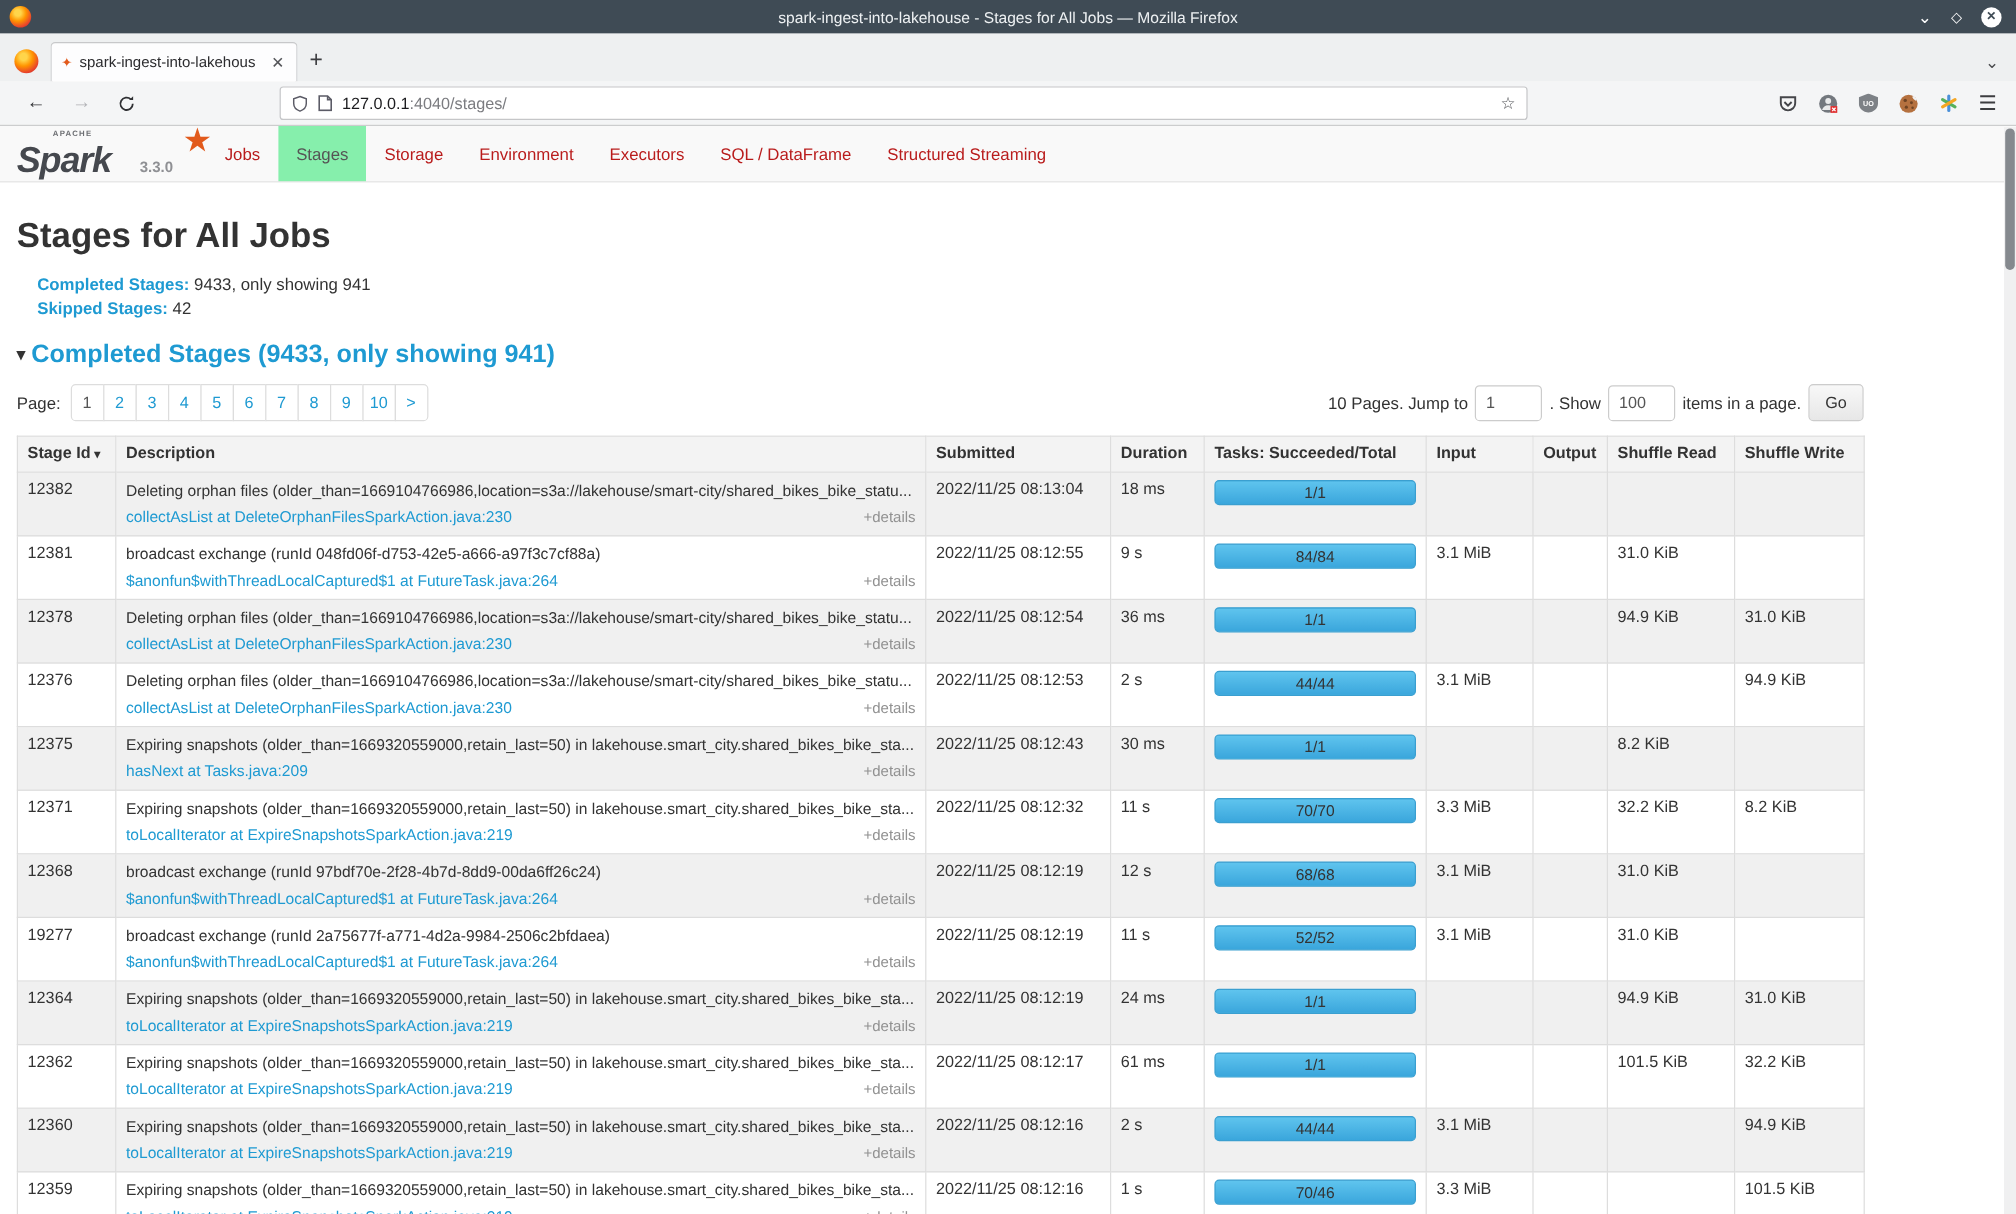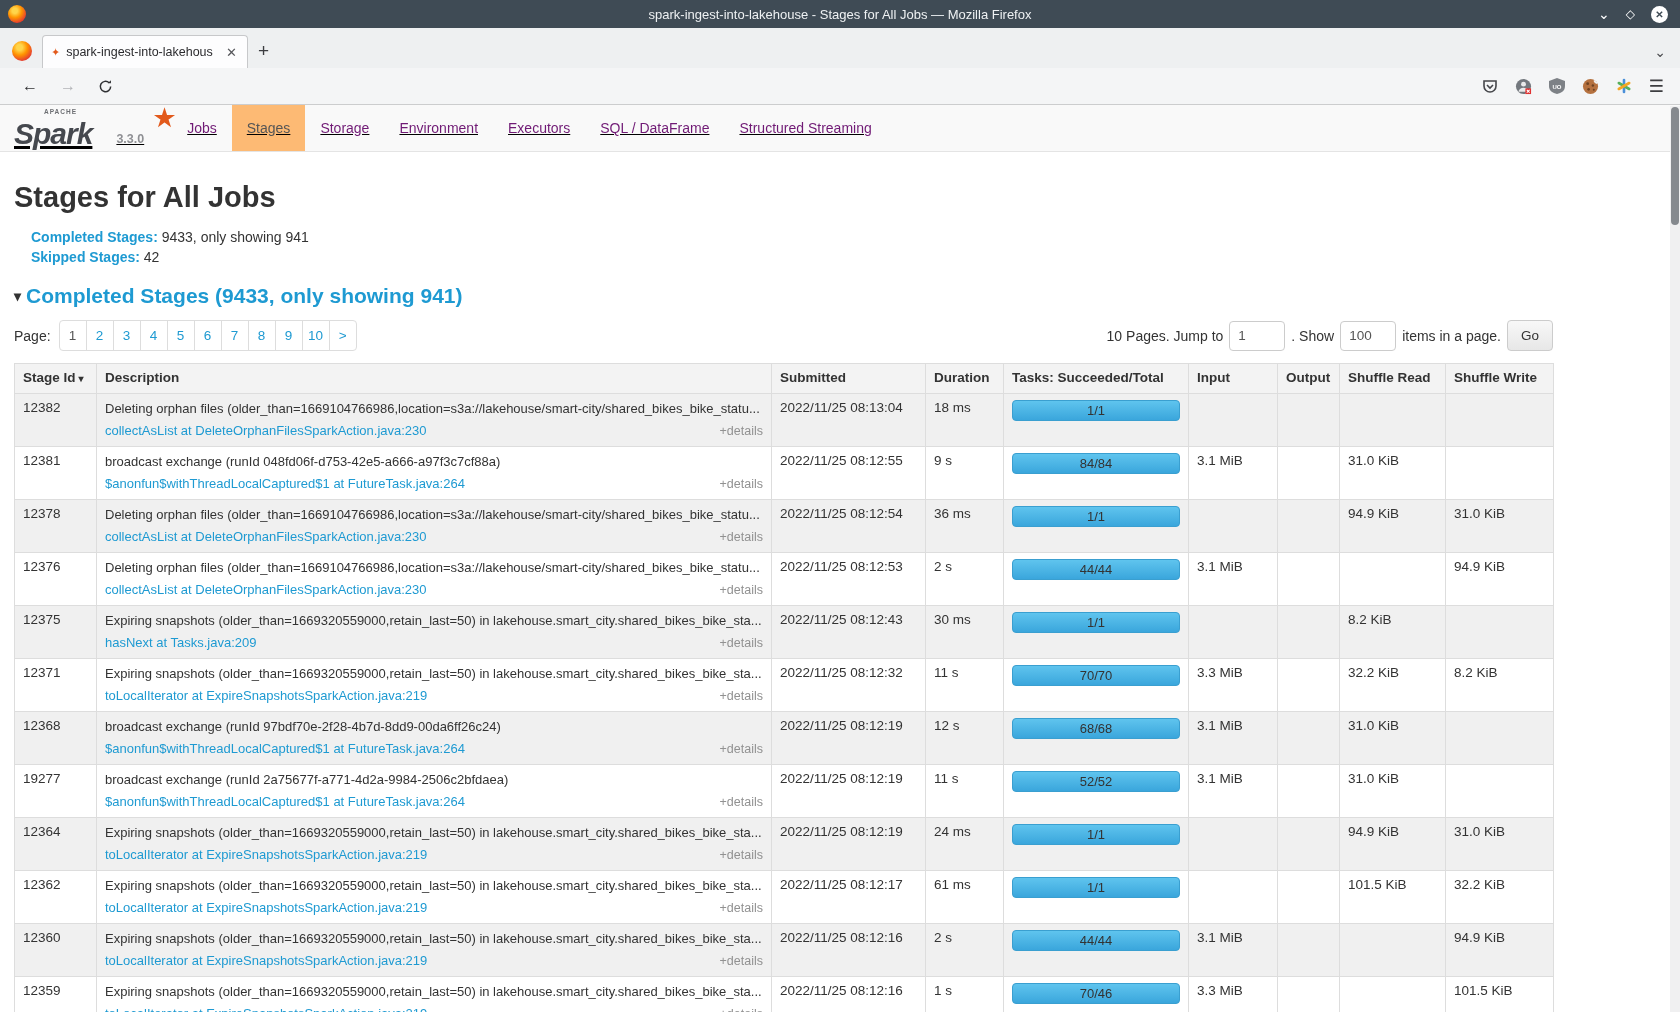--- a/index.html
+++ b/index.html
@@ -37,31 +37,31 @@
     border-radius:3px; display:flex; align-items:center; padding:0 9px; gap:8px; }
   .url-text { font-size:13.5px; flex:1; }
   .url-host { color:#1c1c1f; }
   .url-path { color:#7b7c80; }
   .url-star { color:#55565a; font-size:14px; }
   .toolbar-icons { display:flex; align-items:center; gap:17px; margin-left:auto; padding-right:16px; }
   .ti { display:flex; align-items:center; }
   .hamburger { color:#3c3d40; font-size:17px; }
 
   
-  .sparknav { height:47px; background:#f9f9f9; border-bottom:1px solid #e4e4e4; display:flex; align-items:stretch;text-decoration:underline; }
+  .sparknav { height:47px; background:#f9f9f9; border-bottom:1px solid #e4e4e4; display:flex; align-items:stretch; }
   .spark-logo { display:flex; align-items:flex-end; margin-left:14px; padding-right:14px; position:relative; }
   .spark-word { font-size:30px; font-weight:bold; font-style:italic; color:#45484e;
     letter-spacing:-1px; line-height:34px; position:relative; }
   .spark-apache { position:absolute; top:3px; left:30px; font-size:6.5px; letter-spacing:1px;
     color:#6d6f73; font-weight:bold; font-style:normal; }
   .spark-star { position:absolute; top:-4px; right:-16px; color:#e25a1c; font-size:24px; font-style:normal; }
   .spark-version { font-size:12.5px; font-weight:bold; color:#8f9094; margin:0 0 5px 24px; }
   .nav-items { display:flex; align-items:stretch; margin-left:14px; }
-  .nav-item { padding:0 15px; display:flex; align-items:center; font-size:14px; color:#701a75; cursor:pointer; }
-  .nav-item.active { background:#fdba74; color:#555; }
+  .nav-item { padding:0 15px; display:flex; align-items:center; font-size:14px; color:#b91c1c; cursor:pointer; }
+  .nav-item.active { background:#86efac; color:#555; }
   .app-id { margin-left:auto; padding-right:14px; display:flex; align-items:center; font-size:14px; color:#6f7073; }
   .app-id b { color:#636467; }
 
   
   .content { padding:0 0 0 14px; }
   h1.page-title { margin-top:29px; font-size:29px; color:#333; letter-spacing:0; }
   .stats { margin-top:13px; font-size:14px; color:#333; line-height:20px; }
   .stats a { color:var(--link,#1e9ad2); font-weight:bold; text-decoration:none;margin-left:17px; }
   .section-hdr { margin-top:17px; font-size:21px; font-weight:bold; color:var(--link,#1e9ad2); cursor:pointer; }
   .section-hdr .tri { color:#333; font-size:14px; margin-right:5px; vertical-align:2px; }
@@ -130,20 +130,35 @@
 
 <div class="urlbar">
   <span class="nav-btn">←</span>
   <span class="nav-btn disabled">→</span>
   <span class="nav-btn reload-btn">
     <svg width="15" height="15" viewBox="0 0 16 16">
         <path d="M13.5 8a5.5 5.5 0 1 1-1.7-4" fill="none" stroke="#2f3033" stroke-width="1.6"></path>
         <path d="M13.8 1.2v3.4h-3.4z" fill="#2f3033"></path>
       </svg>
   </span>
+  <div class="url-field">
+    <span class="ti">
+      <svg width="14" height="15" viewBox="0 0 16 16">
+          <path d="M8 1l6 2.2v4.6c0 3.9-2.8 6.1-6 7.2-3.2-1.1-6-3.3-6-7.2V3.2z" fill="none" stroke="#5b5b66" stroke-width="1.4"></path>
+        </svg>
+    </span>
+    <span class="ti">
+      <svg width="12" height="14" viewBox="0 0 12 14">
+          <path d="M1 1h7l3 3v9H1z" fill="none" stroke="#5b5b66" stroke-width="1.3"></path>
+          <path d="M8 1v3h3" fill="none" stroke="#5b5b66" stroke-width="1.3"></path>
+        </svg>
+    </span>
+    <span class="url-text"><span class="url-host">127.0.0.1</span><span class="url-path">:4040/stages/</span></span>
+    <span class="url-star">☆</span>
+  </div>
   <div class="toolbar-icons">
     <span class="ti">
       <svg width="16" height="15" viewBox="0 0 16 15">
           <path d="M2 2h12v5a6 6 0 0 1-12 0z" fill="none" stroke="#45464a" stroke-width="1.6"></path>
           <path d="M5 6l3 3 3-3" fill="none" stroke="#45464a" stroke-width="1.6"></path>
         </svg>
     </span>
     <span class="ti">
       <svg width="17" height="17" viewBox="0 0 18 18">
           <circle cx="9" cy="9" r="8" fill="#73787e"></circle>

